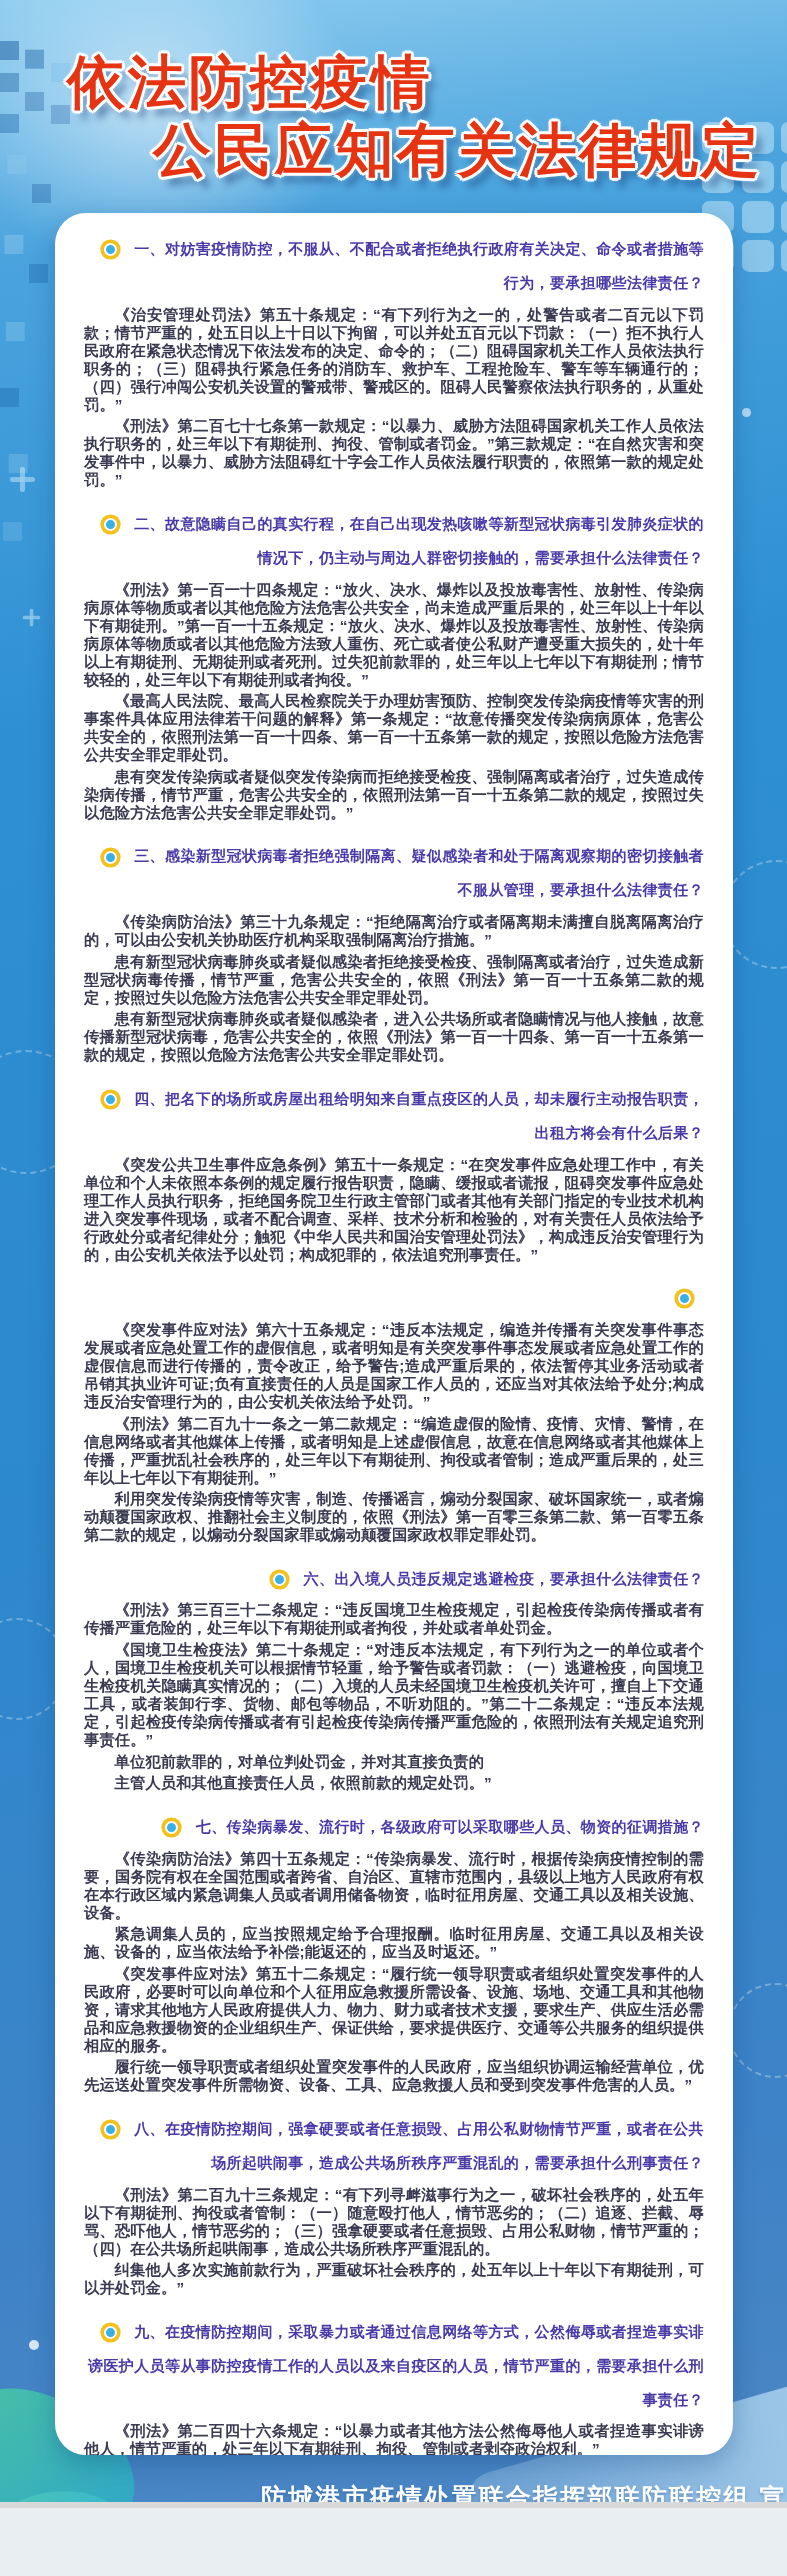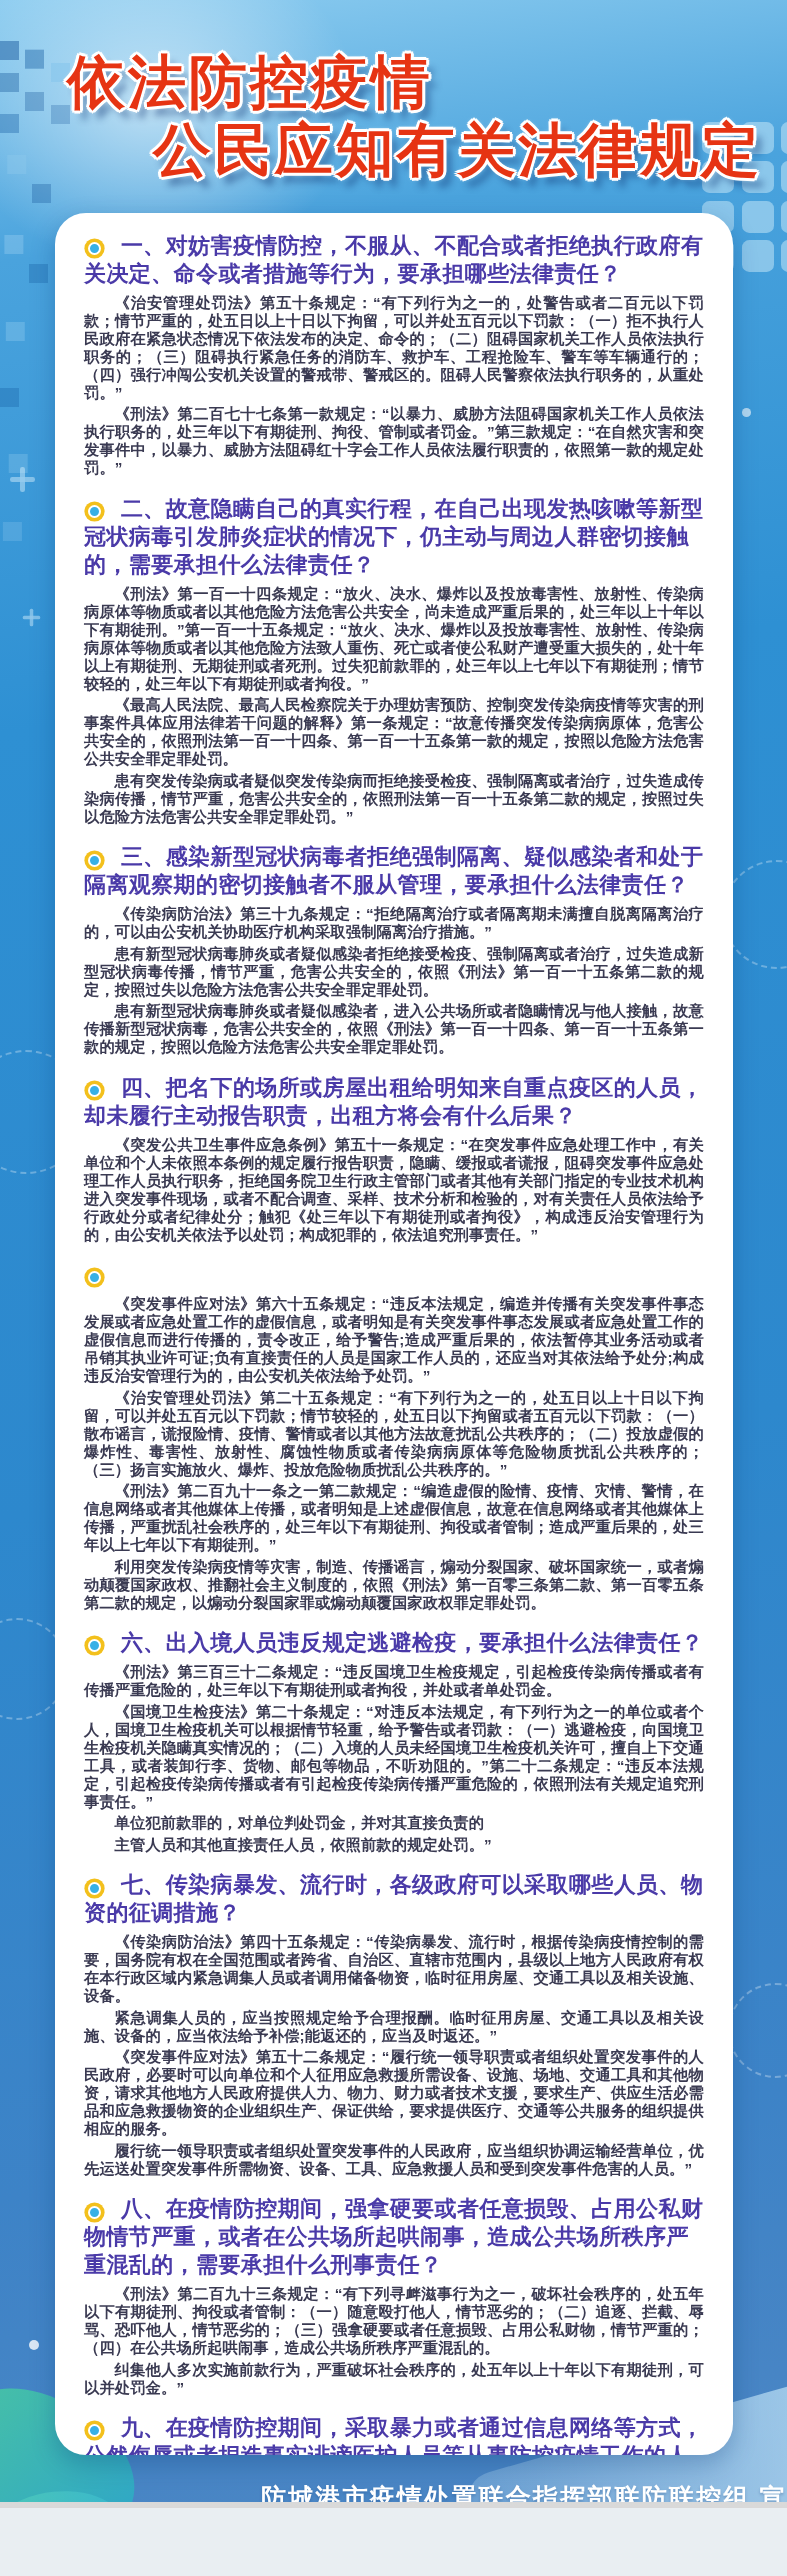--- a/index.html
+++ b/index.html
@@ -43,21 +43,21 @@
   
   .title{position:absolute;left:67px;top:48px;font-weight:900;color:var(--title-red);
     font-size:58px;line-height:1.18;letter-spacing:2.9px;
     text-shadow:-2.9px 0 #fff,2.9px 0 #fff,0 -2.9px #fff,0 2.9px #fff,-2.2px -2.2px #fff,2.2px -2.2px #fff,-2.2px 2.2px #fff,2.2px 2.2px #fff,0 0 5.8px #fff,7.3px 8.7px 7.3px rgba(12,46,108,.45);}
   .title .l2{display:block;margin-left:86px;}
   
   .panel{position:absolute;left:55px;top:213px;width:678px;height:2242px;background:#fff;
     border-radius:31px;box-shadow:0 8.7px 25px rgba(8,55,115,.28);padding:19px 29px 22px;overflow:hidden;}
   .sec{margin-top:17.5px;}
   .sec:first-child{margin-top:0;}
-  .sec h2{margin:0 0 5.8px;font-size:22px;line-height:28px;font-weight:800;color:var(--heading);letter-spacing:0.4px;}
+  .sec h2{margin:0 0 5.8px;font-size:15px;line-height:34px;font-weight:800;color:var(--heading);letter-spacing:0.4px;text-align:right;}
   .bullet{display:inline-block;width:13px;height:13px;border-radius:50%;background:var(--bullet-core);
     border:2.9px solid #fff;box-shadow:0 0 0 3.6px var(--bullet-ring);margin:0 13px 0 4.4px;vertical-align:-2.2px;}
   .para{margin:3.6px 0 0;font-size:15.3px;line-height:18px;color:var(--body);font-weight:600;
     text-indent:2em;text-align:justify;letter-spacing:0.1px;}
   
   .footer{position:absolute;left:0;right:0;top:2481px;text-align:right;color:#fff;
     font-size:25px;font-weight:800;letter-spacing:2.2px;text-shadow:0 1.5px 2.9px rgba(20,60,120,.3);}
   .channel{position:absolute;right:20.4px;top:2521px;display:flex;align-items:flex-end;gap:5.8px;color:#fff;}
   .channel .name{font-size:25px;font-weight:500;letter-spacing:0.7px;opacity:.95;}
   .strip{position:absolute;left:0;right:0;bottom:0;height:5.8px;background:#d9d9d9;}
@@ -137,31 +137,30 @@
             <p class="para">患有新型冠状病毒肺炎或者疑似感染者，进入公共场所或者隐瞒情况与他人接触，故意传播新型冠状病毒，危害公共安全的，依照《刑法》第一百一十四条、第一百一十五条第一款的规定，按照以危险方法危害公共安全罪定罪处罚。</p>
           </div>
   </section>
 
   <section class="sec">
     <h2>
       <span class="bullet"></span>
       <span class="sec-heading-text">四、把名下的场所或房屋出租给明知来自重点疫区的人员，却未履行主动报告职责，出租方将会有什么后果？</span>
     </h2>
     <div class="sec-body">
-            <p class="para">《突发公共卫生事件应急条例》第五十一条规定：“在突发事件应急处理工作中，有关单位和个人未依照本条例的规定履行报告职责，隐瞒、缓报或者谎报，阻碍突发事件应急处理工作人员执行职务，拒绝国务院卫生行政主管部门或者其他有关部门指定的专业技术机构进入突发事件现场，或者不配合调查、采样、技术分析和检验的，对有关责任人员依法给予行政处分或者纪律处分；触犯《处三年以下有期徒刑或者拘役》，构成违反治安管理行为的，由公安机关依法予以处罚；构成犯罪的，依法追究刑事责任。”</p>
+            <p class="para">《突发公共卫生事件应急条例》第五十一条规定：“在突发事件应急处理工作中，有关单位和个人未依照本条例的规定履行报告职责，隐瞒、缓报或者谎报，阻碍突发事件应急处理工作人员执行职务，拒绝国务院卫生行政主管部门或者其他有关部门指定的专业技术机构进入突发事件现场，或者不配合调查、采样、技术分析和检验的，对有关责任人员依法给予行政处分或者纪律处分；触犯《中华人民共和国治安管理处罚法》，构成违反治安管理行为的，由公安机关依法予以处罚；构成犯罪的，依法追究刑事责任。”</p>
           </div>
   </section>
 
   <section class="sec">
     <h2>
       <span class="bullet"></span>
     </h2>
     <div class="sec-body">
             <p class="para">《突发事件应对法》第六十五条规定：“违反本法规定，编造并传播有关突发事件事态发展或者应急处置工作的虚假信息，或者明知是有关突发事件事态发展或者应急处置工作的虚假信息而进行传播的，责令改正，给予警告;造成严重后果的，依法暂停其业务活动或者吊销其执业许可证;负有直接责任的人员是国家工作人员的，还应当对其依法给予处分;构成违反治安管理行为的，由公安机关依法给予处罚。”</p>
-            <p class="para">《治安管理处罚法》第二十五条规定：“有下列行为之一的，处五日以上十日以下拘留，可以并处五百元以下罚款；情节较轻的，处五日以下拘留或者五百元以下罚款：（一）散布谣言，谎报险情、疫情、警情或者以其他方法故意扰乱公共秩序的；（二）投放虚假的爆炸性、毒害性、放射性、腐蚀性物质或者传染病病原体等危险物质扰乱公共秩序的；（三）扬言实施放火、爆炸、投放危险物质扰乱公共秩序的。”</p>
             <p class="para">《刑法》第二百九十一条之一第二款规定：“编造虚假的险情、疫情、灾情、警情，在信息网络或者其他媒体上传播，或者明知是上述虚假信息，故意在信息网络或者其他媒体上传播，严重扰乱社会秩序的，处三年以下有期徒刑、拘役或者管制；造成严重后果的，处三年以上七年以下有期徒刑。”</p>
             <p class="para">利用突发传染病疫情等灾害，制造、传播谣言，煽动分裂国家、破坏国家统一，或者煽动颠覆国家政权、推翻社会主义制度的，依照《刑法》第一百零三条第二款、第一百零五条第二款的规定，以煽动分裂国家罪或煽动颠覆国家政权罪定罪处罚。</p>
           </div>
   </section>
 
   <section class="sec">
     <h2>
       <span class="bullet"></span>
       <span class="sec-heading-text">六、出入境人员违反规定逃避检疫，要承担什么法律责任？</span>
     </h2>

